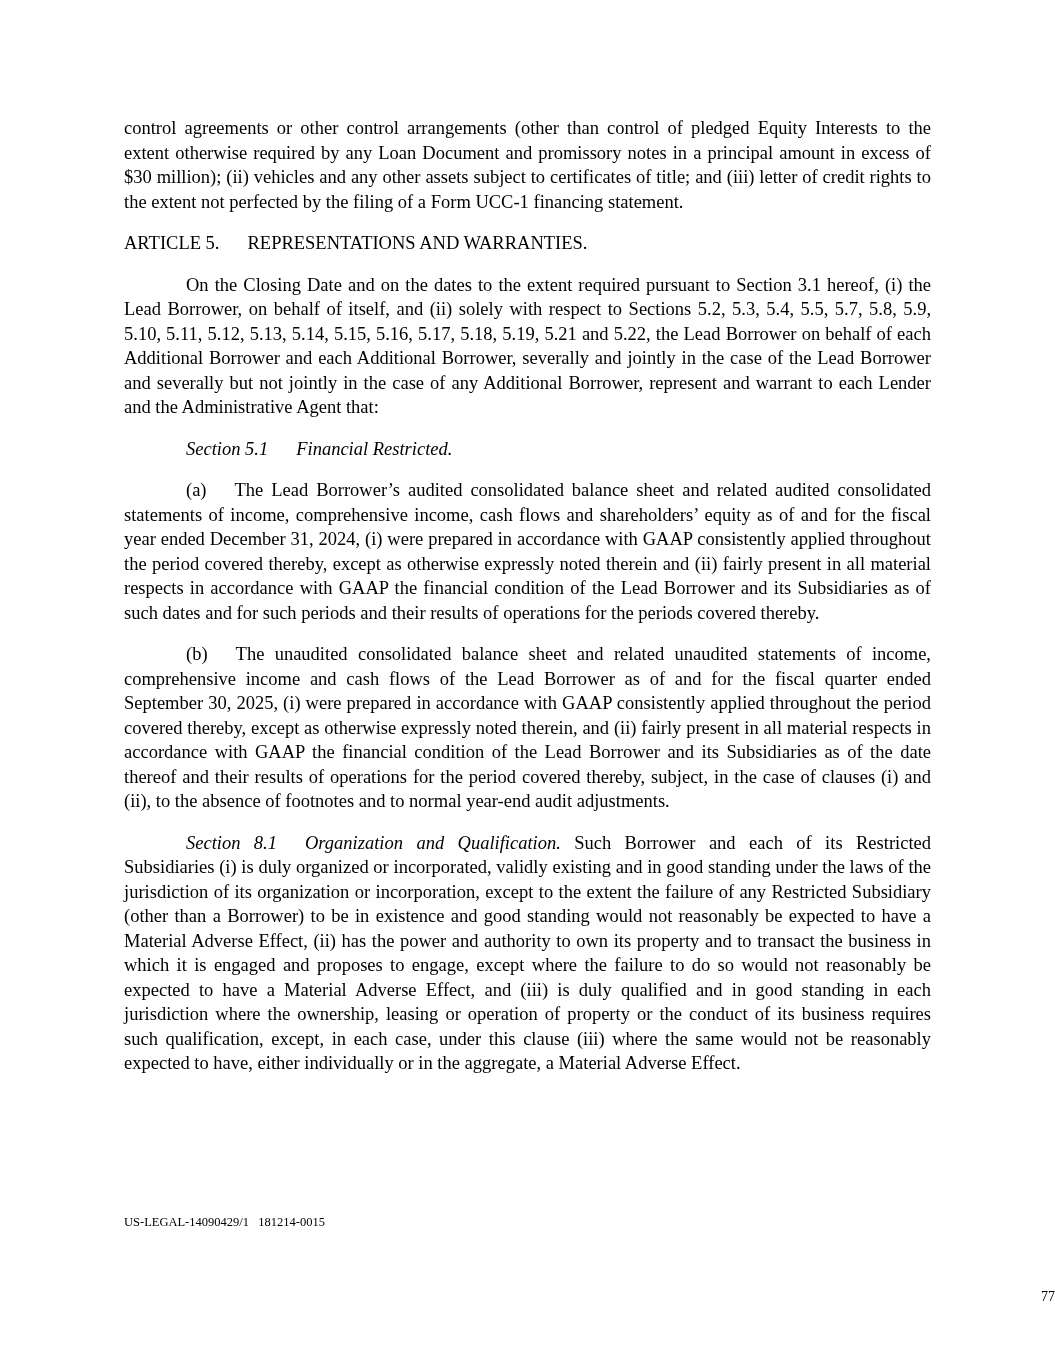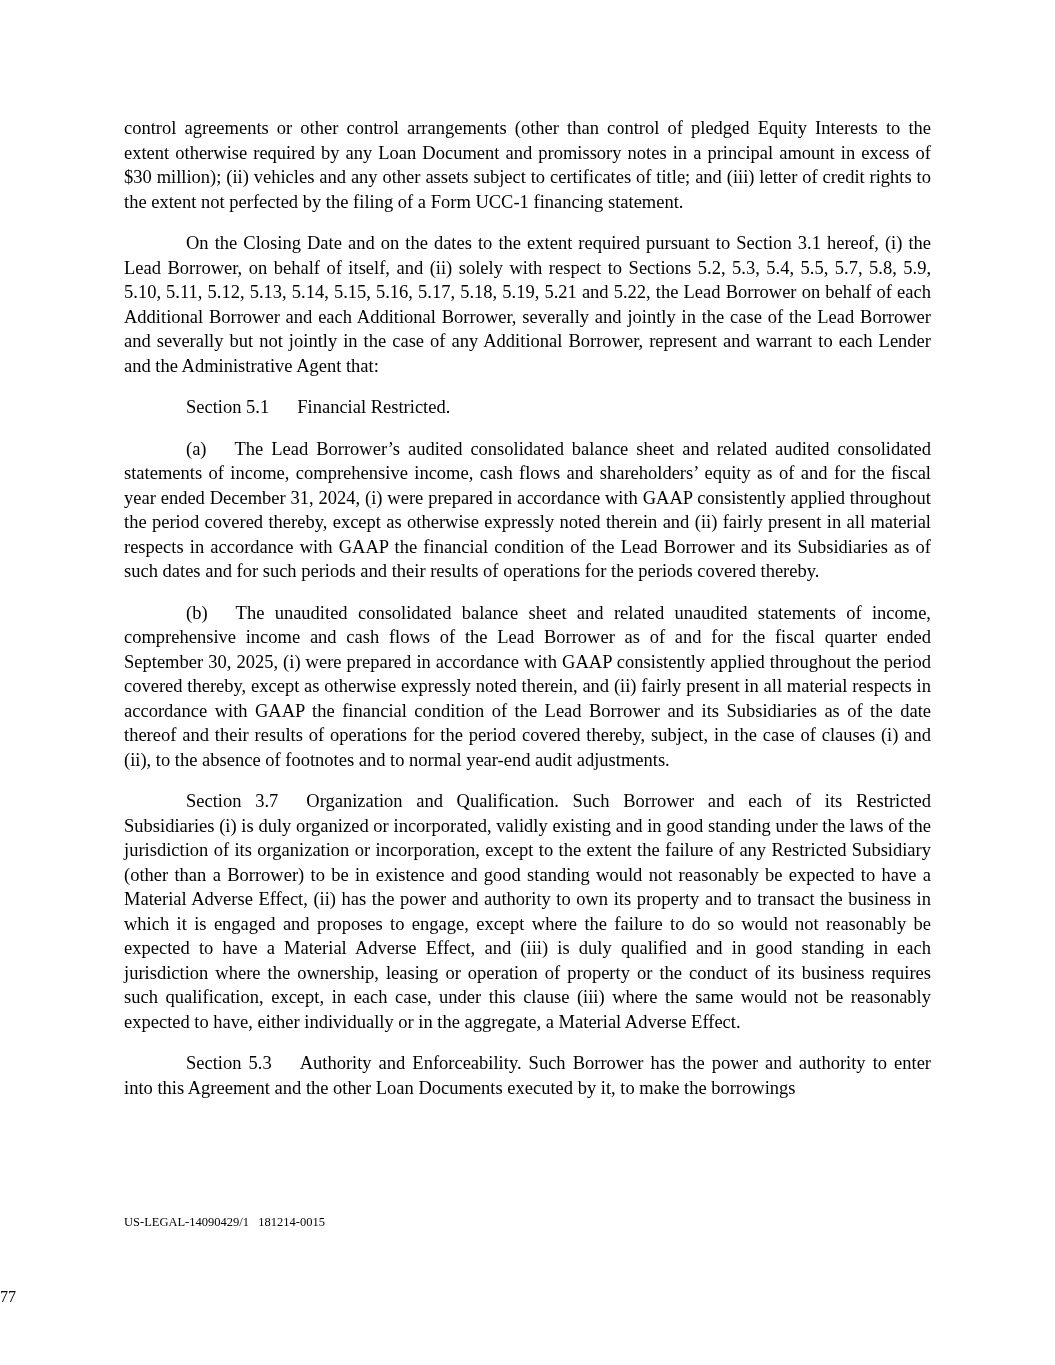--- a/index.html
+++ b/index.html
@@ -29,64 +29,64 @@
       font-size: 18.5px;
       line-height: 24.5px;
     }
     .indent {
       text-indent: 62px;
     }
     .u {
       text-underline-offset: 2px;
     }
     .it {
+      font-style: italic;
     }
     .tab {
       display: inline-block;
       width: 28px;
     }
     .footer-id {
       position: absolute;
       left: 124px;
       top: 1215px;
       font-size: 12.5px;
       line-height: 15px;
       white-space: pre;
       font-family: Liberation Serif, serif;
     }
     .page-number {
       position: absolute;
       left: 0;
       top: 1289px;
       width: 100%;
-      text-align: left;
-      font-size: 16px;
+      text-align: right;
+      font-size: 14px;
       line-height: 15px;
     }
   </style>
 </head>
 <body>
 
 <div class="page">
   <div class="content">
 
     <p class="para"><span>control agreements or other control arrangements (other than control of pledged Equity Interests to the extent otherwise required by any Loan Document and promissory notes in a principal amount in excess of $30 million); (ii) vehicles and any other assets subject to certificates of title; and (iii) letter of credit rights to the extent not perfected by the filing of a Form UCC-1 financing statement.</span></p>
 
+    <p class="para"><span>ARTICLE 5.</span><span class="tab"></span><span>REPRESENTATIONS AND WARRANTIES.</span></p>
 
     <p class="para indent"><span>On the Closing Date and on the dates to the extent required pursuant to Section</span><span class="u"> 3.1</span><span> hereof, (i) the Lead Borrower, on behalf of itself, and (ii) solely with respect to </span><span class="u">Sections 5.2</span><span>, </span><span class="u">5.3</span><span>, </span><span class="u">5.4</span><span>, </span><span class="u">5.5</span><span>, 5.7, 5.8, 5.9, 5.10, 5.11, 5.12, 5.13, </span><span class="u">5.14</span><span>, 5.15, 5.16, 5.17, 5.18, 5.19, 5.21 and 5.22, the Lead Borrower on behalf of each Additional Borrower and each Additional Borrower, severally and jointly in the case of the Lead Borrower and severally but not jointly in the case of any Additional Borrower, represent and warrant to each Lender and the Administrative Agent that:</span></p>
 
     <p class="para indent"><span class="it">Section 5.1</span><span class="tab"></span><span class="it">Financial Restricted.</span></p>
 
     <p class="para indent"><span>(a)</span><span class="tab"></span><span>The Lead Borrower’s audited consolidated balance sheet and related audited consolidated statements of income, comprehensive income, cash flows and shareholders’ equity as of and for the fiscal year ended December 31, 2024, (i) were prepared in accordance with GAAP consistently applied throughout the period covered thereby, except as otherwise expressly noted therein and (ii) fairly present in all material respects in accordance with GAAP the financial condition of the Lead Borrower and its Subsidiaries as of such dates and for such periods and their results of operations for the periods covered thereby.</span></p>
 
     <p class="para indent"><span>(b)</span><span class="tab"></span><span>The unaudited consolidated balance sheet and related unaudited statements of income, comprehensive income and cash flows of the Lead Borrower as of and for the fiscal quarter ended September 30, 2025, (i) were prepared in accordance with GAAP consistently applied throughout the period covered thereby, except as otherwise expressly noted therein, and (ii) fairly present in all material respects in accordance with GAAP the financial condition of the Lead Borrower and its Subsidiaries as of the date thereof and their results of operations for the period covered thereby, subject, in the case of clauses (i) and (ii), to the absence of footnotes and to normal year-end audit adjustments.</span></p>
 
-    <p class="para indent"><span class="it">Section 3.7</span><span class="tab"></span><span class="it">Organization and Qualification.</span>
+    <p class="para indent"><span class="it">Section 8.1</span><span class="tab"></span><span class="it">Organization and Qualification.</span>
 <span>Such Borrower and each of its Restricted Subsidiaries (i) is duly organized or incorporated, validly existing and in good standing under the laws of the jurisdiction of its organization or incorporation, except to the extent the failure of any Restricted Subsidiary (other than a Borrower) to be in existence and good standing would not reasonably be expected to have a Material Adverse Effect, (ii) has the power and authority to own its property and to transact the business in which it is engaged and proposes to engage, except where the failure to do so would not reasonably be expected to have a Material Adverse Effect, and (iii) is duly qualified and in good standing in each jurisdiction where the ownership, leasing or operation of property or the conduct of its business requires such qualification, except, in each case, under this clause (iii) where the same would not be reasonably expected to have, either individually or in the aggregate, a Material Adverse Effect.</span></p>
 
-    <p class="para indent"><span class="it">Section 5.3</span><span class="tab"></span><span class="it">Authority and Enforceability.</span>
-<span>Such Borrower has the power and authority to enter into this Agreement and the other Loan Documents executed by it, to make the borrowings</span></p>
 
   </div>
 
   <div class="footer-id">US-LEGAL-14090429/1   181214-0015</div>
   <div class="page-number">77</div>
 </div>
 
 </body></html>

